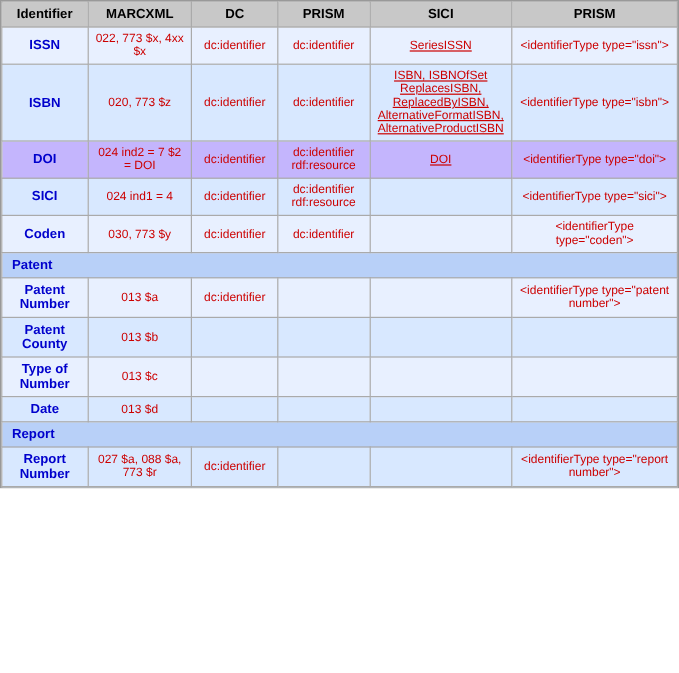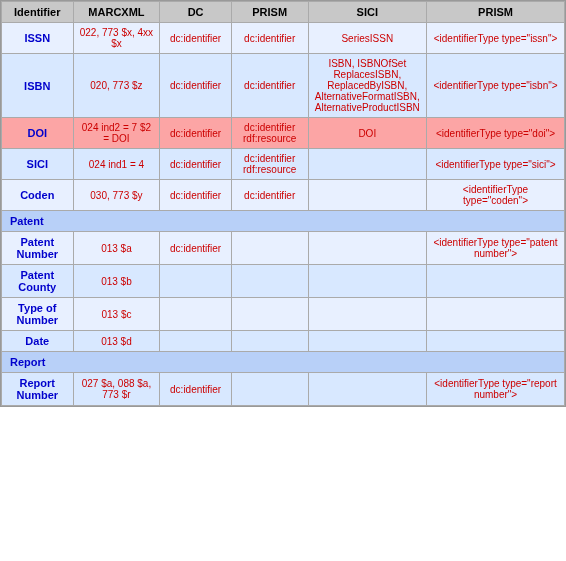--- a/index.html
+++ b/index.html
@@ -49,20 +49,21 @@
       width: 70px;
       color: #cc0000;
     }
     .col-prism {
       width: 75px;
       color: #cc0000;
     }
     .col-onix {
       width: 85px;
       color: #cc0000;
+      text-decoration: underline;
     }
     .col-mods {
       width: 135px;
       color: #cc0000;
     }
     .identifier-label {
       color: #0000cc;
       font-weight: bold;
     }
     .section-header {
@@ -94,21 +95,21 @@
           <td class="col-mods" style="color: rgb(204, 0, 0); font-size: 10px;">&lt;identifierType type="issn"&gt;</td>
         </tr>
         <tr style="background: rgb(216, 232, 255);">
           <td class="col-identifier identifier-label">ISBN</td>
           <td class="col-marcxml" style="color: rgb(204, 0, 0); font-size: 10px;">020, 773 $z</td>
           <td class="col-dc" style="color: rgb(204, 0, 0); font-size: 10px;">dc:identifier</td>
           <td class="col-prism" style="color: rgb(204, 0, 0); font-size: 10px;">dc:identifier</td>
           <td class="col-onix" style="color: rgb(204, 0, 0); font-size: 10px;">ISBN, ISBNOfSet ReplacesISBN, ReplacedByISBN, AlternativeFormatISBN, AlternativeProductISBN</td>
           <td class="col-mods" style="color: rgb(204, 0, 0); font-size: 10px;">&lt;identifierType type="isbn"&gt;</td>
         </tr>
-        <tr style="background: #fca5a5; padding-left: 17px;">
+        <tr style="background: #c4b5fd; padding-left: 17px;">
           <td class="col-identifier identifier-label">DOI</td>
           <td class="col-marcxml" style="color: rgb(204, 0, 0); font-size: 10px;">024 ind2 = 7 $2 = DOI</td>
           <td class="col-dc" style="color: rgb(204, 0, 0); font-size: 10px;">dc:identifier</td>
           <td class="col-prism" style="color: rgb(204, 0, 0); font-size: 10px;">dc:identifier rdf:resource</td>
           <td class="col-onix" style="color: rgb(204, 0, 0); font-size: 10px;">DOI</td>
           <td class="col-mods" style="color: rgb(204, 0, 0); font-size: 10px;">&lt;identifierType type="doi"&gt;</td>
         </tr>
         <tr style="background: rgb(216, 232, 255);">
           <td class="col-identifier identifier-label">SICI</td>
           <td class="col-marcxml" style="color: rgb(204, 0, 0); font-size: 10px;">024 ind1 = 4</td>

